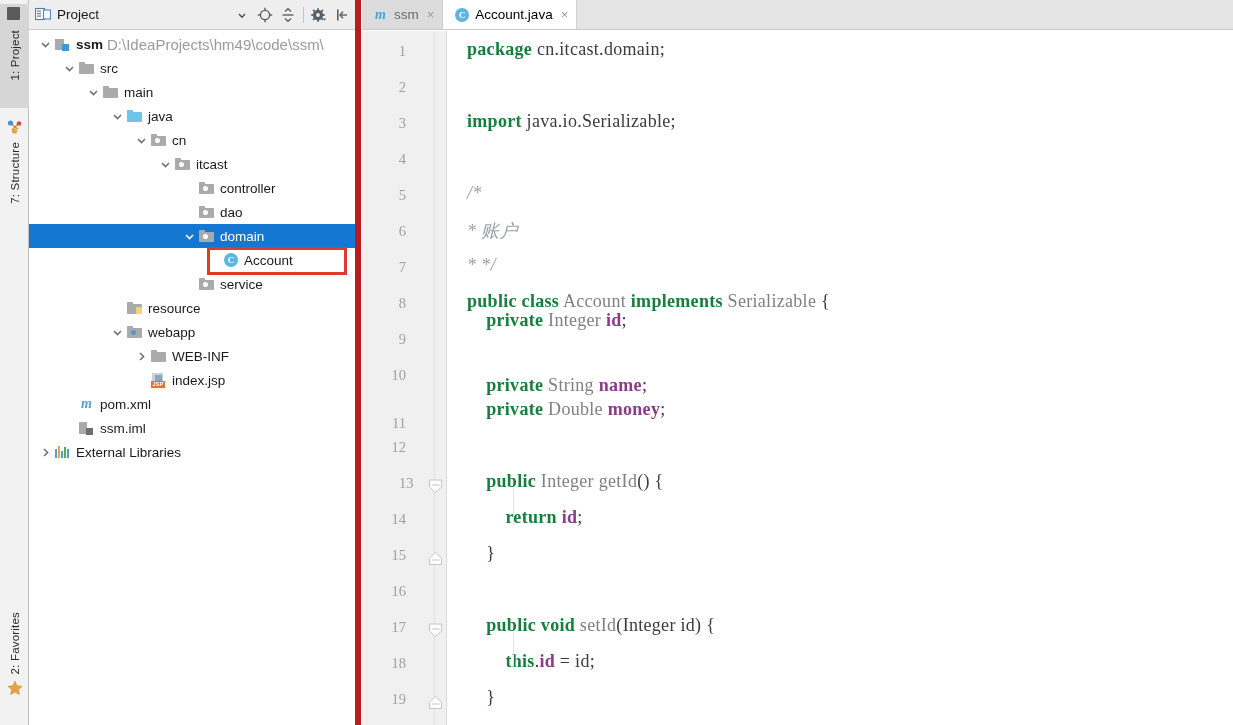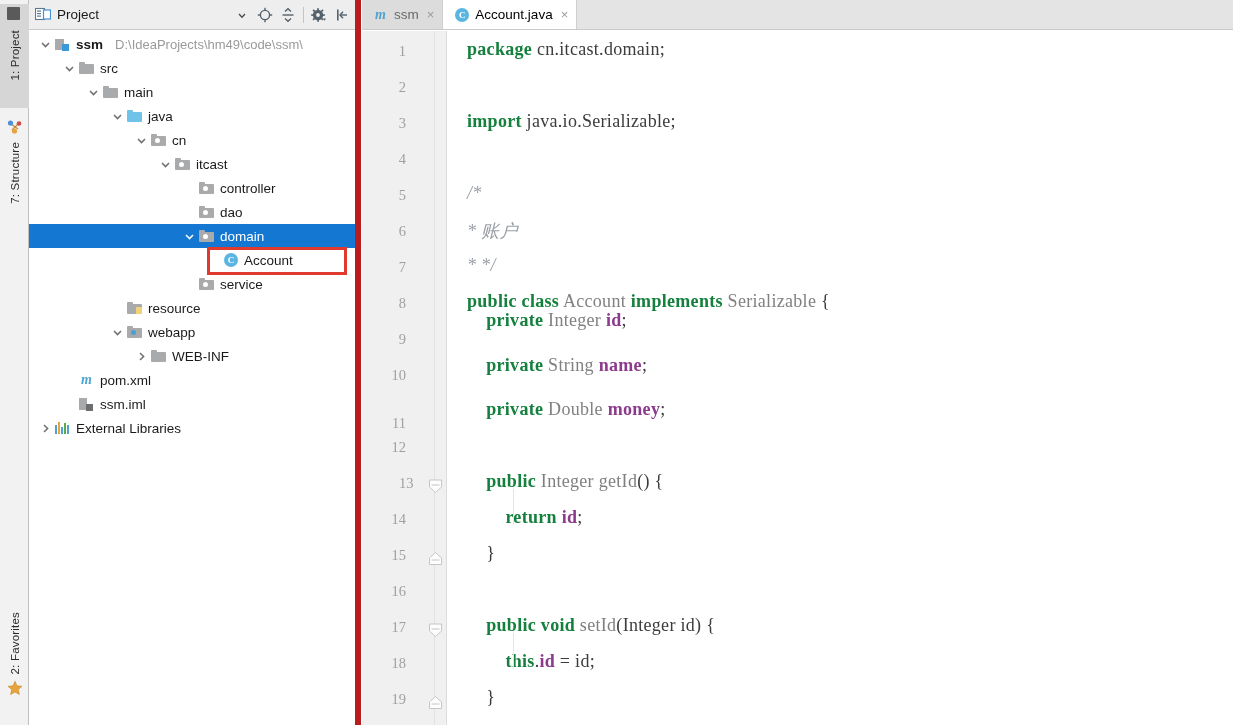--- a/index.html
+++ b/index.html
@@ -88,21 +88,21 @@
   .row.selected { background: #1477d1; color: #ffffff; }
   .row.selected .rtext { color: #ffffff; }
   .twisty {
     width: 17px; height: 24px; flex: none;
     display: flex; align-items: center; justify-content: center;
   }
   .twisty svg { display: block; }
   .ricon { width: 17px; height: 16px; flex: none; margin-right: 5px; position: relative; }
   .rtext { color: #1a1a1a; }
   .rtext.bold { font-weight: bold; }
-  .rsub { color: #9a9a9a; margin-left: 12px; font-size: 13px; }
+  .rsub { color: #9a9a9a; margin-left: 4px; font-size: 15px; }
 
   
   .fi { position: absolute; left: 1px; top: 2px; width: 15px; height: 12px; }
   .fi .tab { position: absolute; left: 0; top: 0; width: 6px; height: 3px; border-radius: 1px 1px 0 0; }
   .fi .body { position: absolute; left: 0; top: 2px; width: 15px; height: 10px; border-radius: 1px; }
   .fi.grey .tab, .fi.grey .body { background: #a8aaac; }
   .fi.blue .tab, .fi.blue .body { background: #6fc3e8; }
   .fi.plain .tab, .fi.plain .body { background: #a8aaac; }
   .fi .badge-dot { position:absolute; left:4px; top:4px; width:5px; height:5px; background:#ffffff; border-radius:50%; }
   .fi .badge-lines { position:absolute; right:0px; bottom:0px; width:6px; height:7px; background:#f0d27a; }
@@ -477,20 +477,31 @@
               <path d="M4 2 L7.6 5.5 L4 9" fill="none" stroke="#6e6e6e" stroke-width="1.5"></path>
             </svg>
           </span>
           <span class="ricon">
             <span class="fi grey">
               <span class="tab"></span>
               <span class="body"></span>
             </span>
           </span>
           <span class="rtext">WEB-INF</span>
+        </div>
+        <div class="row" style="padding-left: 104px;">
+          <span class="twisty"></span>
+          <span class="ricon">
+            <span class="ic-jsp">
+              <span class="pg"></span>
+              <span class="pg2"></span>
+              <span class="lbl">JSP</span>
+            </span>
+          </span>
+          <span class="rtext">index.jsp</span>
         </div>
         <div class="row" style="padding-left: 32px;">
           <span class="twisty"></span>
           <span class="ricon">
             <span class="ic-maven">m</span>
           </span>
           <span class="rtext">pom.xml</span>
         </div>
         <div class="row" style="padding-left: 32px;">
           <span class="twisty"></span>
@@ -586,21 +597,21 @@
       <div id="code">
           <div class="cline" style="top: 8px;"><span class="kw">package</span><span class="pl"> cn.itcast.domain;</span></div>
           <div class="cline" style="top: 44px;"></div>
           <div class="cline" style="top: 80px;"><span class="kw">import</span><span class="pl"> java.io.Serializable;</span></div>
           <div class="cline" style="top: 116px;"></div>
           <div class="cline" style="top: 152px;"><span class="cm">/*</span></div>
           <div class="cline" style="top: 188px;"><span class="cm">* 账户</span></div>
           <div class="cline" style="top: 224px;"><span class="cm">* */</span></div>
           <div class="cline" style="top: 260px;"><span class="kw">public class</span><span class="ty"> Account </span><span class="kw">implements</span><span class="ty"> Serializable </span><span class="pl">{</span></div>
           <div class="cline" style="top: 279px;"><span class="pl">    </span><span class="kw">private</span><span class="ty"> Integer </span><span class="fld">id</span><span class="pl">;</span></div>
-          <div class="cline" style="top: 324px;"><span class="pl">    </span><span class="kw">private</span><span class="ty"> String </span><span class="fld">name</span><span class="pl">;</span></div>
+          <div class="cline" style="top: 344px;"><span class="pl">    </span><span class="kw">private</span><span class="ty"> String </span><span class="fld">name</span><span class="pl">;</span></div>
           <div class="cline" style="top: 368px;"><span class="pl">    </span><span class="kw">private</span><span class="ty"> Double </span><span class="fld">money</span><span class="pl">;</span></div>
           <div class="cline" style="top: 404px;"></div>
           <div class="cline" style="top: 440px;"><span class="pl">    </span><span class="kw">public</span><span class="ty"> Integer </span><span class="ty">getId</span><span class="pl">() {</span></div>
           <div class="cline" style="top: 476px;"><span class="pl">        </span><span class="kw">return</span><span class="pl"> </span><span class="fld">id</span><span class="pl">;</span></div>
           <div class="cline" style="top: 512px;"><span class="pl">    }</span></div>
           <div class="cline" style="top: 548px;"></div>
           <div class="cline" style="top: 584px;"><span class="pl">    </span><span class="kw">public void</span><span class="ty"> setId</span><span class="pl">(Integer id) {</span></div>
           <div class="cline" style="top: 620px;"><span class="pl">        </span><span class="kw">this</span><span class="pl">.</span><span class="fld">id</span><span class="pl"> = id;</span></div>
           <div class="cline" style="top: 656px;"><span class="pl">    }</span></div>
           <div class="indent-guide" style="left: 66px; top: 458px; height: 36px;"></div>

